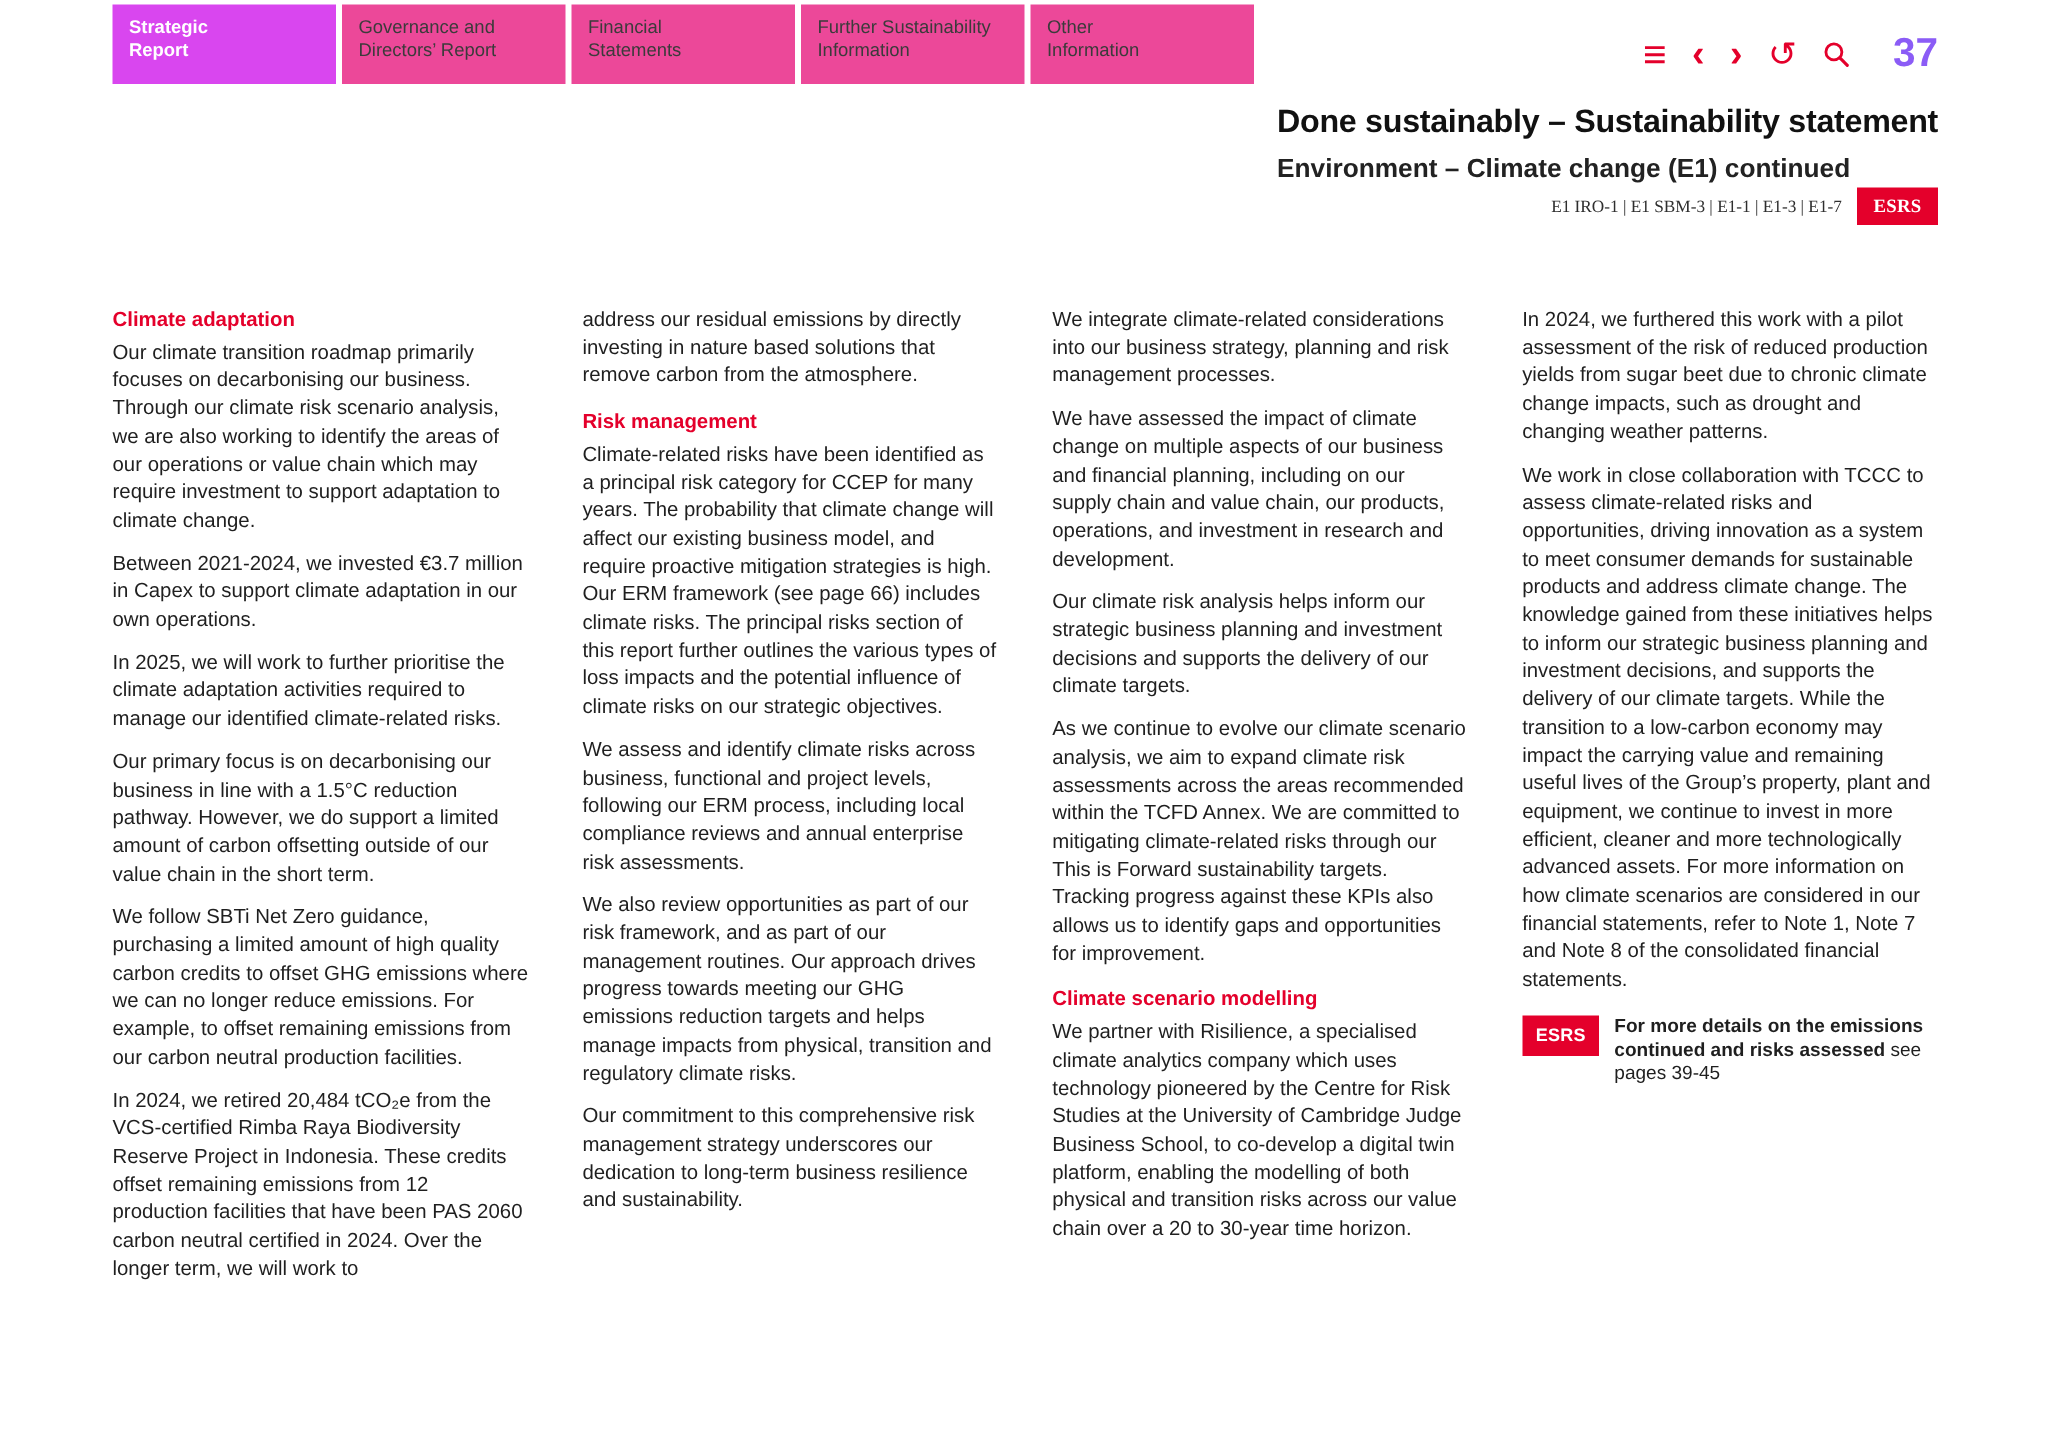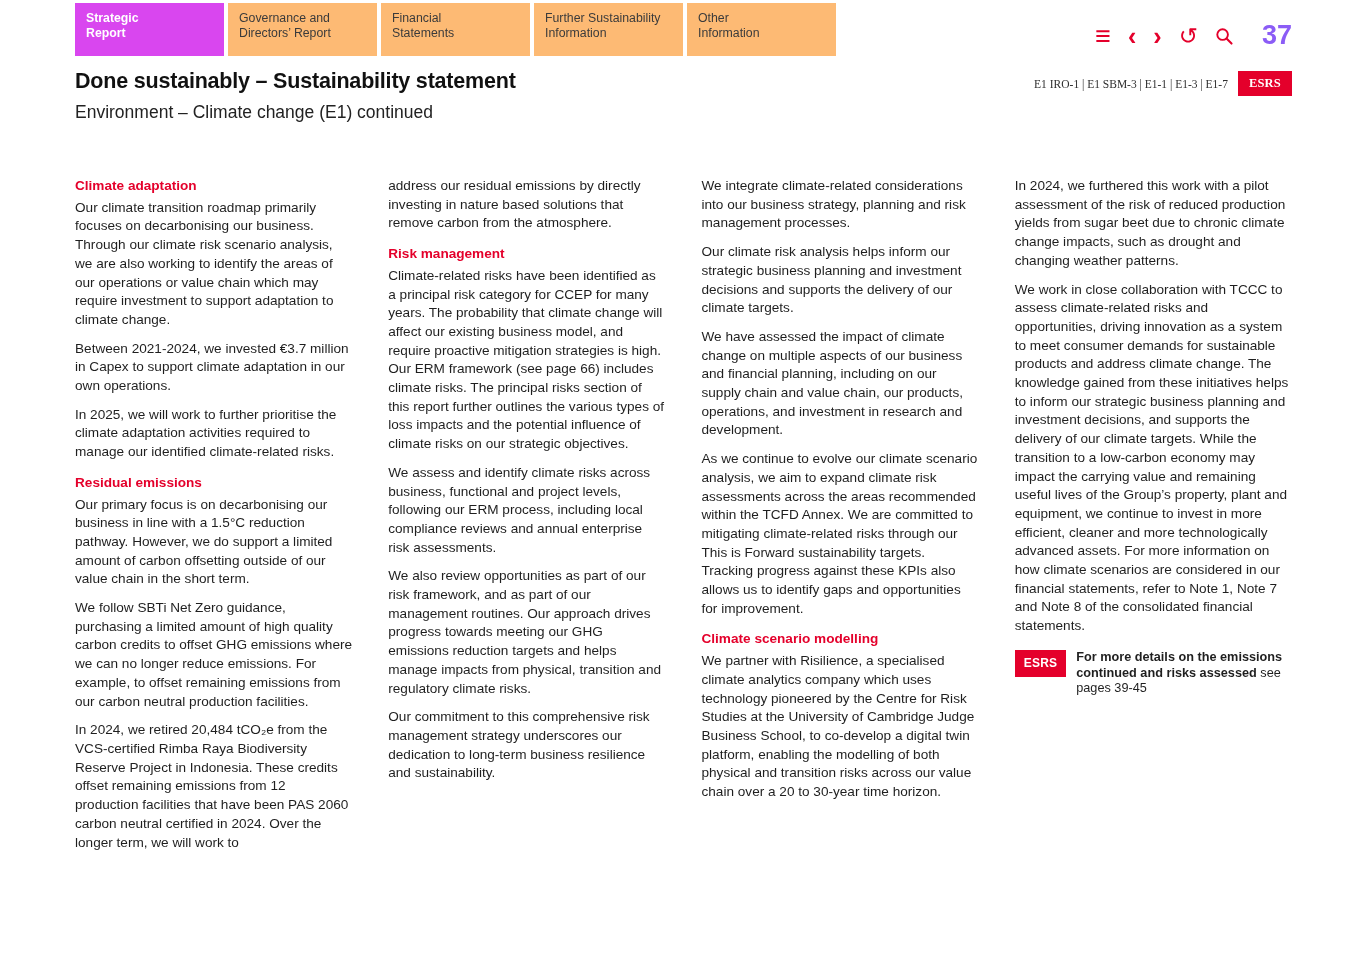--- a/index.html
+++ b/index.html
@@ -8,41 +8,41 @@
     width:1365px; height:965px; overflow:hidden;
     font-family:"Liberation Sans", sans-serif;
     color:#1f1f1f;
   }
   .page { width:1365px; height:965px; padding:3px 73px 0 75px; position:relative; }
 
   
   .topbar { display:flex; align-items:stretch; height:53px; }
   .tabs { display:flex; gap:4px; }
   .tab {
-    width:149px; background:#fdba74; padding:8px 11px 6px;
+    width:149px; background:#ec4899; padding:8px 11px 6px;
     font-size:12.3px; line-height:1.18; color:#3b3b3b;
     display:flex; flex-direction:column; cursor:pointer;
   }
   .tab span { display:block; }
   .tab.active { background:#d946ef; color:#ffffff; font-weight:bold; }
   .report-id {
     margin-left:10px; padding-top:16px; font-size:11.8px; line-height:1.32; color:#3a3a3a;
     white-space:nowrap;
   }
   .nav-icons { margin-left:auto; display:flex; align-items:center; gap:17px; padding-top:14px; }
   .nicon { color:#e4002b; cursor:pointer; line-height:1; display:inline-flex; align-items:center; }
   .nicon.menu { font-size:27px; }
   .nicon.chev { font-size:25px; font-weight:bold; }
   .nicon.undo { font-size:23px; }
   .page-number { font-size:27px; font-weight:bold; color:#8b5cf6; margin-left:28px; align-self:center; padding-top:12px; }
 
   
-  .page-header { margin-top:13px; display:flex; justify-content:space-between; align-items:flex-start; }
+  .page-header { margin-top:13px; display:flex; justify-content:space-between; align-items:flex-end;flex-direction:column; }
   .page-title { font-size:21.5px; font-weight:bold; color:#111; letter-spacing:-0.2px; }
-  .page-subtitle { font-size:17.5px; font-weight:normal; color:#222; margin-top:8px; }
+  .page-subtitle { font-size:17.5px; font-weight:bold; color:#222; margin-top:8px; }
   .tags { display:flex; align-items:center; gap:10px; margin-top:2px;font-family:Liberation Serif, serif; }
   .tags-text { font-size:11.5px; color:#2e2e2e; }
   .esrs-badge {
     background:#e4002b; color:#fff; font-weight:bold; font-size:12.5px;
     padding:5px 11px; letter-spacing:0.2px;
   }
 
   
   .columns {
     margin-top:54px;
@@ -119,39 +119,38 @@
     </div>
   </div>
 
   <main class="columns">
 
     <div class="col">
       <h3 class="h">Climate adaptation</h3>
       <p class="p">Our climate transition roadmap primarily focuses on decarbonising our business. Through our climate risk scenario analysis, we are also working to identify the areas of our operations or value chain which may require investment to support adaptation to climate change.</p>
       <p class="p">Between 2021-2024, we invested €3.7 million in Capex to support climate adaptation in our own operations.</p>
       <p class="p">In 2025, we will work to further prioritise the climate adaptation activities required to manage our identified climate-related risks.</p>
-      <h3 class="h">Residual emissions</h3>
       <p class="p">Our primary focus is on decarbonising our business in line with a 1.5°C reduction pathway. However, we do support a limited amount of carbon offsetting outside of our value chain in the short term.</p>
       <p class="p">We follow SBTi Net Zero guidance, purchasing a limited amount of high quality carbon credits to offset GHG emissions where we can no longer reduce emissions. For example, to offset remaining emissions from our carbon neutral production facilities.</p>
       <p class="p">In 2024, we retired 20,484 tCO₂e from the VCS-certified Rimba Raya Biodiversity Reserve Project in Indonesia. These credits offset remaining emissions from 12 production facilities that have been PAS 2060 carbon neutral certified in 2024. Over the longer term, we will work to</p>
     </div>
 
     <div class="col">
       <p class="p">address our residual emissions by directly investing in nature based solutions that remove carbon from the atmosphere.</p>
       <h3 class="h">Risk management</h3>
       <p class="p">Climate-related risks have been identified as a principal risk category for CCEP for many years. The probability that climate change will affect our existing business model, and require proactive mitigation strategies is high. Our ERM framework (see page 66) includes climate risks. The principal risks section of this report further outlines the various types of loss impacts and the potential influence of climate risks on our strategic objectives.</p>
       <p class="p">We assess and identify climate risks across business, functional and project levels, following our ERM process, including local compliance reviews and annual enterprise risk assessments.</p>
       <p class="p">We also review opportunities as part of our risk framework, and as part of our management routines. Our approach drives progress towards meeting our GHG emissions reduction targets and helps manage impacts from physical, transition and regulatory climate risks.</p>
       <p class="p">Our commitment to this comprehensive risk management strategy underscores our dedication to long-term business resilience and sustainability.</p>
     </div>
 
     <div class="col">
       <p class="p">We integrate climate-related considerations into our business strategy, planning and risk management processes.</p>
+      <p class="p">We have assessed the impact of climate change on multiple aspects of our business and financial planning, including on our supply chain and value chain, our products, operations, and investment in research and development.</p>
       <p class="p">Our climate risk analysis helps inform our strategic business planning and investment decisions and supports the delivery of our climate targets.</p>
-      <p class="p">We have assessed the impact of climate change on multiple aspects of our business and financial planning, including on our supply chain and value chain, our products, operations, and investment in research and development.</p>
       <p class="p">As we continue to evolve our climate scenario analysis, we aim to expand climate risk assessments across the areas recommended within the TCFD Annex. We are committed to mitigating climate-related risks through our This is Forward sustainability targets. Tracking progress against these KPIs also allows us to identify gaps and opportunities for improvement.</p>
       <h3 class="h">Climate scenario modelling</h3>
       <p class="p">We partner with Risilience, a specialised climate analytics company which uses technology pioneered by the Centre for Risk Studies at the University of Cambridge Judge Business School, to co-develop a digital twin platform, enabling the modelling of both physical and transition risks across our value chain over a 20 to 30-year time horizon.</p>
     </div>
 
     <div class="col">
       <p class="p">In 2024, we furthered this work with a pilot assessment of the risk of reduced production yields from sugar beet due to chronic climate change impacts, such as drought and changing weather patterns.</p>
       <p class="p">We work in close collaboration with TCCC to assess climate-related risks and opportunities, driving innovation as a system to meet consumer demands for sustainable products and address climate change. The knowledge gained from these initiatives helps to inform our strategic business planning and investment decisions, and supports the delivery of our climate targets. While the transition to a low-carbon economy may impact the carrying value and remaining useful lives of the Group’s property, plant and equipment, we continue to invest in more efficient, cleaner and more technologically advanced assets. For more information on how climate scenarios are considered in our financial statements, refer to Note 1, Note 7 and Note 8 of the consolidated financial statements.</p>
       <div class="callout">
         <span class="callout-badge">ESRS</span>

